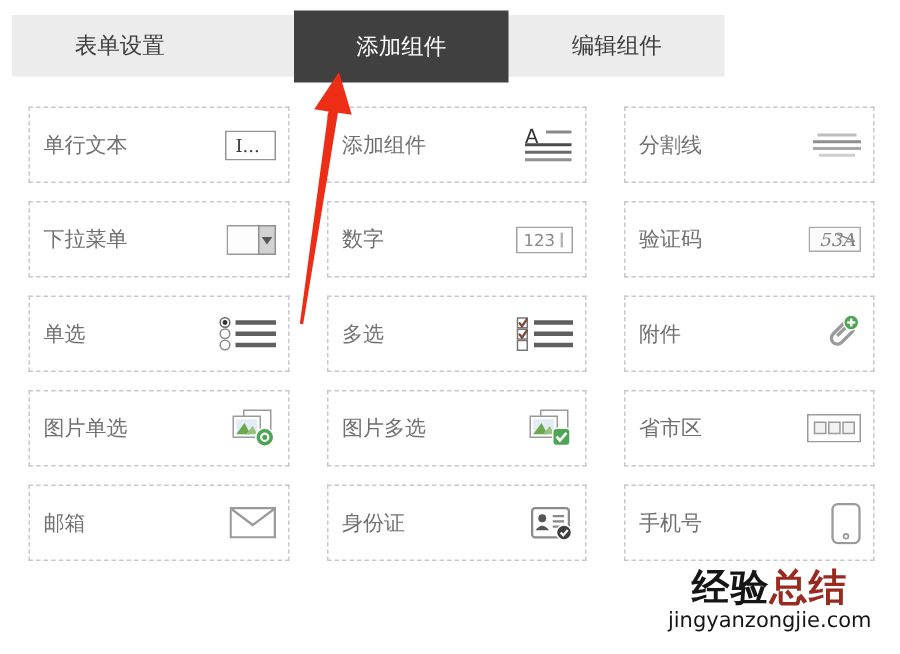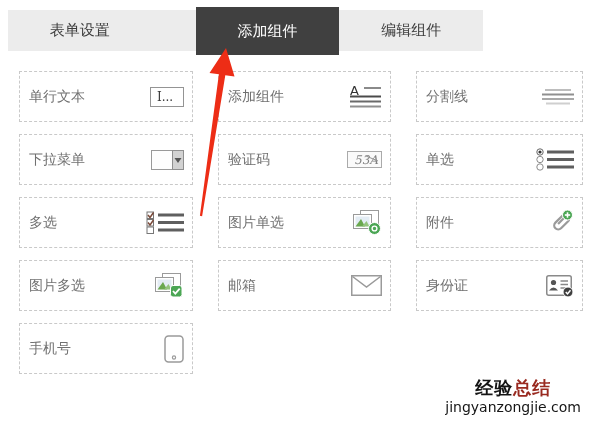--- a/index.html
+++ b/index.html
@@ -32,21 +32,21 @@
   .cell-label{font-size:14px;color:#707070;white-space:nowrap;}
   .cell-icon{flex:none;display:flex;align-items:center;}
   .arrow-overlay{
     position:absolute;left:0;top:0;width:600px;height:436px;
     z-index:10;pointer-events:none;
   }
   .watermark{
     position:absolute;top:379px;right:19px;z-index:5;
     text-align:center;line-height:1;
   }
-  .wm-title{font-size:18px;font-weight:bold;letter-spacing:1px;white-space:nowrap;}
+  .wm-title{font-size:25px;font-weight:bold;letter-spacing:1px;white-space:nowrap;}
   .wm-url{font-size:14px;font-weight:normal;color:#151515;margin-top:3px;white-space:nowrap;}
 </style>
 </head>
 <body>
 
 <div class="tabbar">
   <div class="tab">表单设置</div>
   <div class="tab active">添加组件</div>
   <div class="tab">编辑组件</div>
 </div>
@@ -84,20 +84,30 @@
         </svg>
       </span>
     </div>
     <div class="cell">
       <span class="cell-label">下拉菜单</span>
       <span class="cell-icon">
         <svg width="33" height="20">
           <rect x="0.5" y="0.5" width="32" height="19" fill="#fdfdfd" stroke="#999"></rect>
           <rect x="21.5" y="0.5" width="11" height="19" fill="#d2d2d2" stroke="#8f8f8f"></rect>
           <polygon points="23.5,8 30.5,8 27,13" fill="#555"></polygon>
+        </svg>
+      </span>
+    </div>
+    <div class="cell">
+      <span class="cell-label">数字</span>
+      <span class="cell-icon">
+        <svg width="38" height="18">
+          <rect x="0.5" y="0.5" width="37" height="17" fill="#fff" stroke="#a0a0a0"></rect>
+          <text x="5" y="13" font-size="11" fill="#8a8a8a">123</text>
+          <line x1="30.5" y1="4" x2="30.5" y2="14" stroke="#b0b0b0" stroke-width="1.5"></line>
         </svg>
       </span>
     </div>
     <div class="cell">
       <span class="cell-label">验证码</span>
       <span class="cell-icon">
         <svg width="35" height="17">
           <rect x="0.5" y="0.5" width="34" height="16" fill="#fafafa" stroke="#aaa"></rect>
           <text transform="translate(7,13) skewX(-14)" font-family="DejaVu Serif,serif" font-size="12" fill="#808080">53A</text>
           <line x1="19" y1="5" x2="31" y2="10" stroke="#909090" stroke-width="1"></line>
@@ -127,57 +137,68 @@
           <line x1="12" y1="4" x2="38" y2="4" stroke="#5f5f5f" stroke-width="3"></line>
           <rect x="1" y="8.5" width="6.5" height="6.5" fill="#fff" stroke="#777"></rect>
           <path d="M2,11.5 l2,2.5 l3.5,-5" fill="none" stroke="#7a4a3a" stroke-width="1.5"></path>
           <line x1="12" y1="11.5" x2="38" y2="11.5" stroke="#5f5f5f" stroke-width="3"></line>
           <rect x="1" y="16" width="6.5" height="6.5" fill="#fff" stroke="#777"></rect>
           <line x1="12" y1="19" x2="38" y2="19" stroke="#5f5f5f" stroke-width="3"></line>
         </svg>
       </span>
     </div>
     <div class="cell">
+      <span class="cell-label">附件</span>
+      <span class="cell-icon">
+        <svg width="27" height="27">
+          <g transform="rotate(45 13 14)" fill="none" stroke="#9a9a9a">
+            <path d="M9.5,5 L9.5,17 a4,4 0 0 0 8,0 L17.5,7 a2.6,2.6 0 0 0 -5.2,0 L12.3,16" stroke-width="2.2"></path>
+          </g>
+          <circle cx="20.5" cy="6" r="5" fill="#4ba654" stroke="#fff"></circle>
+          <line x1="17.8" y1="6" x2="23.2" y2="6" stroke="#fff" stroke-width="1.6"></line>
+          <line x1="20.5" y1="3.3" x2="20.5" y2="8.7" stroke="#fff" stroke-width="1.6"></line>
+        </svg>
+      </span>
+    </div>
+    <div class="cell">
       <span class="cell-label">图片单选</span>
       <span class="cell-icon">
         <svg width="31" height="27">
           <rect x="9.5" y="1.5" width="18" height="14" fill="#fff" stroke="#9a9a9a"></rect>
           <rect x="2.5" y="5.5" width="18" height="14" fill="#fff" stroke="#9a9a9a"></rect>
           <rect x="4.5" y="7.5" width="14" height="10" fill="#e3ecf4"></rect>
           <polygon points="4.5,17.5 10,10 14,17.5" fill="#6aa84f"></polygon>
           <polygon points="11,17.5 15.5,12 18.5,17.5" fill="#93c47d"></polygon>
           <circle cx="23.5" cy="19.5" r="6" fill="#4ba654" stroke="#fff"></circle>
           <circle cx="23.5" cy="19.5" r="2.4" fill="none" stroke="#fff" stroke-width="1.4"></circle>
         </svg>
       </span>
     </div>
     <div class="cell">
-      <span class="cell-label">附件</span>
-      <span class="cell-icon">
-        <svg width="27" height="27">
-          <g transform="rotate(45 13 14)" fill="none" stroke="#9a9a9a">
-            <path d="M9.5,5 L9.5,17 a4,4 0 0 0 8,0 L17.5,7 a2.6,2.6 0 0 0 -5.2,0 L12.3,16" stroke-width="2.2"></path>
-          </g>
-          <circle cx="20.5" cy="6" r="5" fill="#4ba654" stroke="#fff"></circle>
-          <line x1="17.8" y1="6" x2="23.2" y2="6" stroke="#fff" stroke-width="1.6"></line>
-          <line x1="20.5" y1="3.3" x2="20.5" y2="8.7" stroke="#fff" stroke-width="1.6"></line>
-        </svg>
-      </span>
-    </div>
-    <div class="cell">
       <span class="cell-label">图片多选</span>
       <span class="cell-icon">
         <svg width="31" height="27">
           <rect x="9.5" y="1.5" width="18" height="14" fill="#fff" stroke="#9a9a9a"></rect>
           <rect x="2.5" y="5.5" width="18" height="14" fill="#fff" stroke="#9a9a9a"></rect>
           <rect x="4.5" y="7.5" width="14" height="10" fill="#e3ecf4"></rect>
           <polygon points="4.5,17.5 10,10 14,17.5" fill="#6aa84f"></polygon>
           <polygon points="11,17.5 15.5,12 18.5,17.5" fill="#93c47d"></polygon>
           <rect x="17.5" y="13.5" width="11.5" height="11.5" rx="2.5" fill="#4ba654" stroke="#fff"></rect>
           <path d="M20,19 l2.3,2.6 l4.4,-5" fill="none" stroke="#fff" stroke-width="1.8"></path>
+        </svg>
+      </span>
+    </div>
+    <div class="cell">
+      <span class="cell-label">省市区</span>
+      <span class="cell-icon">
+        <svg width="36" height="19">
+          <rect x="0.5" y="0.5" width="35" height="18" fill="#fff" stroke="#9a9a9a"></rect>
+          <rect x="5" y="5.5" width="7.5" height="7.5" fill="#f2f2f2" stroke="#9a9a9a"></rect>
+          <rect x="14.5" y="5.5" width="7.5" height="7.5" fill="#f2f2f2" stroke="#9a9a9a"></rect>
+          <rect x="24" y="5.5" width="7.5" height="7.5" fill="#f2f2f2" stroke="#9a9a9a"></rect>
         </svg>
       </span>
     </div>
     <div class="cell">
       <span class="cell-label">邮箱</span>
       <span class="cell-icon">
         <svg width="31" height="21">
           <rect x="0.75" y="0.75" width="29.5" height="19.5" fill="#fff" stroke="#9a9a9a" stroke-width="1.5"></rect>
           <path d="M1.5,1.5 L15.5,12 L29.5,1.5" fill="none" stroke="#9a9a9a" stroke-width="1.5"></path>
         </svg>

